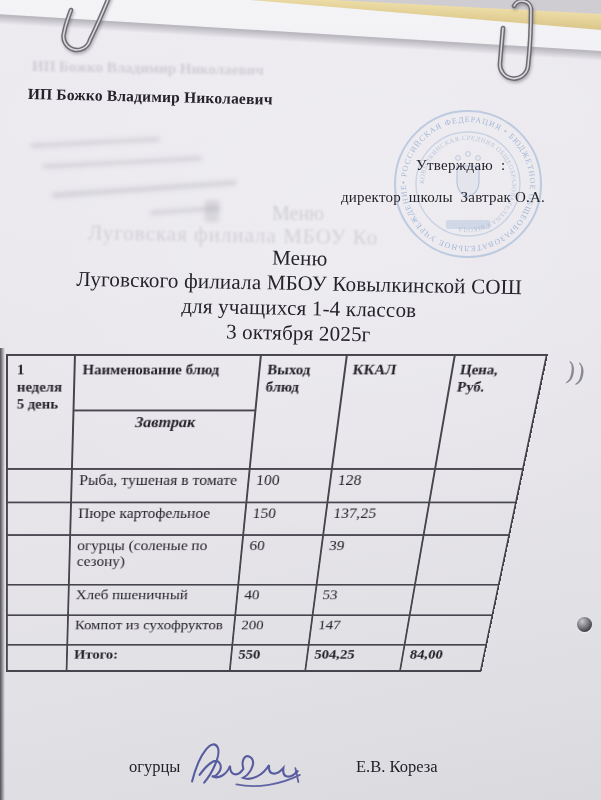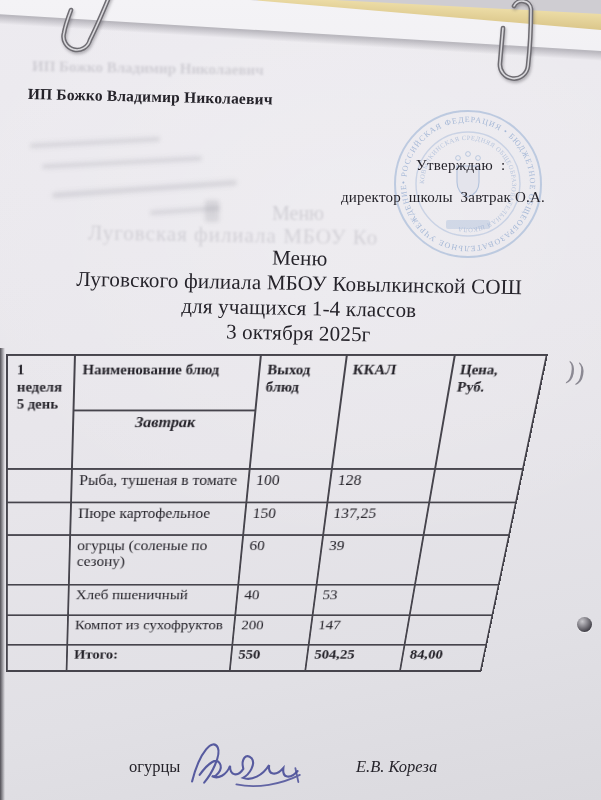--- a/index.html
+++ b/index.html
@@ -64,21 +64,21 @@
                   vertical-align:bottom; text-align:center; padding:0 34px 8px 0;}
   tr.total td{font-weight:bold;}
   
   .parens-mark{left:566px; top:358px; font-size:25px; color:#7b7984;
                transform:rotate(10deg); opacity:.85; font-family:"DejaVu Serif",serif;}
   .dot-mark{left:577px; top:617px; width:15px; height:15px; border-radius:50%;
             background:radial-gradient(circle at 35% 30%, #c9c8cd 0%, #8a888f 35%, #403e46 75%);
             box-shadow:0 1px 1px rgba(255,255,255,.55);}
   
   .cook-label{left:129px; top:757px; font-size:16.5px;}
-  .cook-name{left:356px; top:757px; font-size:16.5px;font-style:italic;}
+  .cook-name{left:356px; top:757px; font-size:16.5px;}
   .clip-svg{filter:drop-shadow(1px 2px 1.5px rgba(60,58,66,.35));}
 </style>
 </head>
 <body>
 
 <div class="photo">
 
   <div class="abs folder-strip"></div>
   <div class="abs behind-sheet"></div>
   <div class="abs paper"></div>

